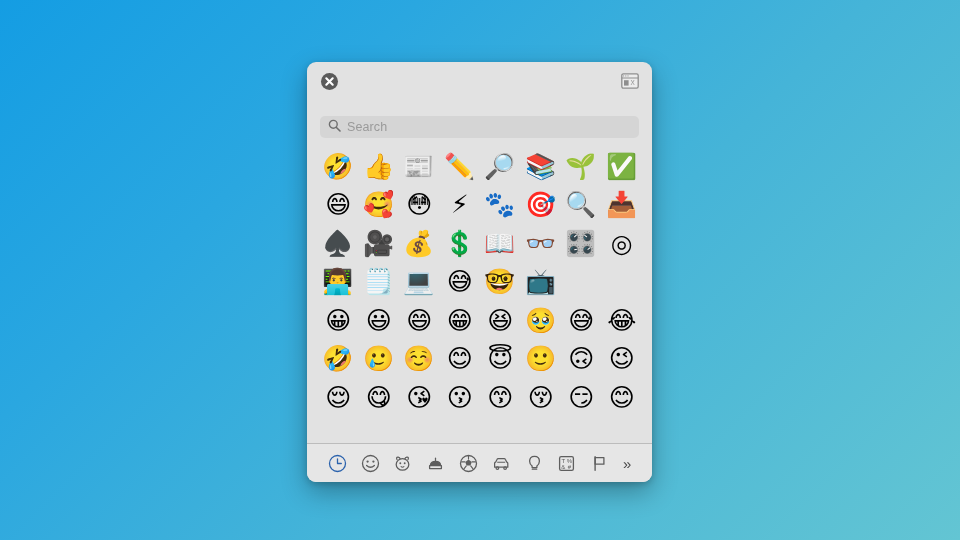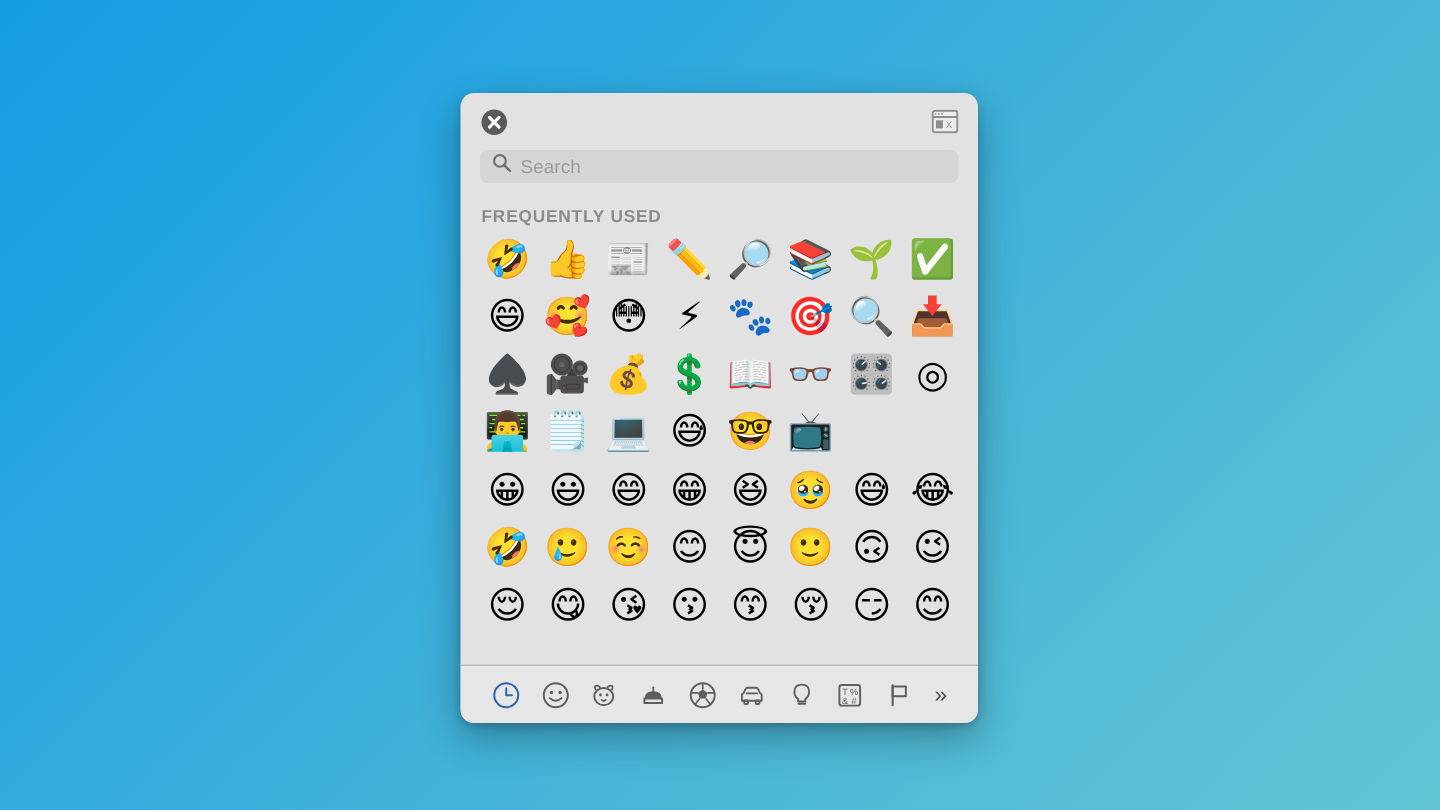--- a/index.html
+++ b/index.html
@@ -63,20 +63,21 @@
     flex: 0 0 auto;
     padding: 0 13px 9px 13px;
   }
   .search-field {
     height: 22px;
     background: #d5d5d5;
     border-radius: 5px;
     display: flex;
     align-items: center;
     padding: 0 8px;
+    margin-top: 16px;
   }
   .search-icon { flex: 0 0 auto; margin-right: 6px; display: block; }
   .search-placeholder {
     color: #9a9a9a;
     font-size: 12.5px;
     letter-spacing: 0.1px;
   }
 
   
   .panel-body {
@@ -175,21 +176,20 @@
           <line x1="8.2" y1="8.2" x2="12" y2="12" stroke="#6e6e6e" stroke-width="1.6" stroke-linecap="round"></line>
         </svg>
       </span>
       <span class="search-placeholder">Search</span>
     </div>
   </div>
 
   <div class="panel-body">
 
     <div>
-      <div class="section-title">FREQUENTLY USED</div>
       <div class="emoji-grid">
           <div class="emoji-cell">🤣</div>
           <div class="emoji-cell">👍</div>
           <div class="emoji-cell">📰</div>
           <div class="emoji-cell">✏️</div>
           <div class="emoji-cell">🔎</div>
           <div class="emoji-cell">📚</div>
           <div class="emoji-cell">🌱</div>
           <div class="emoji-cell">✅</div>
           <div class="emoji-cell">😄</div>

